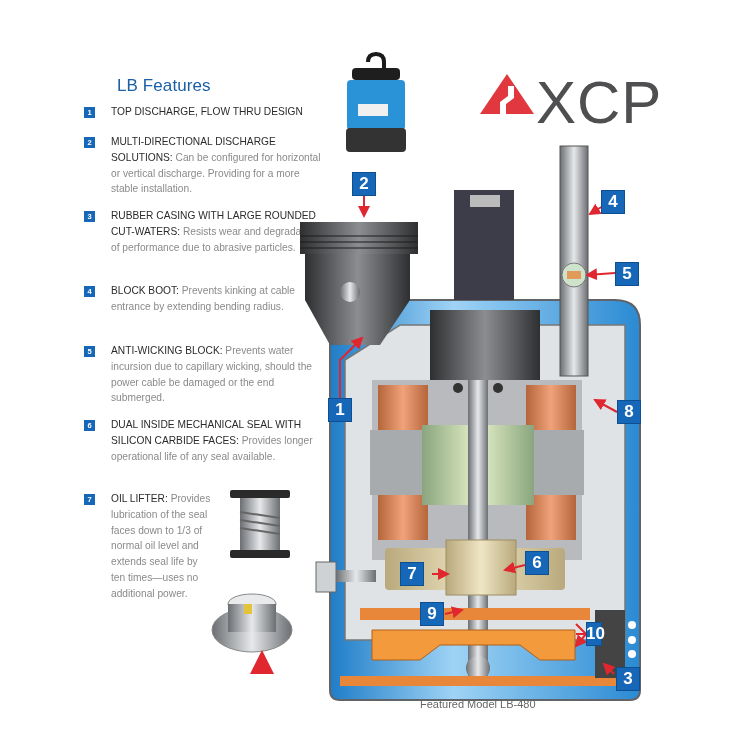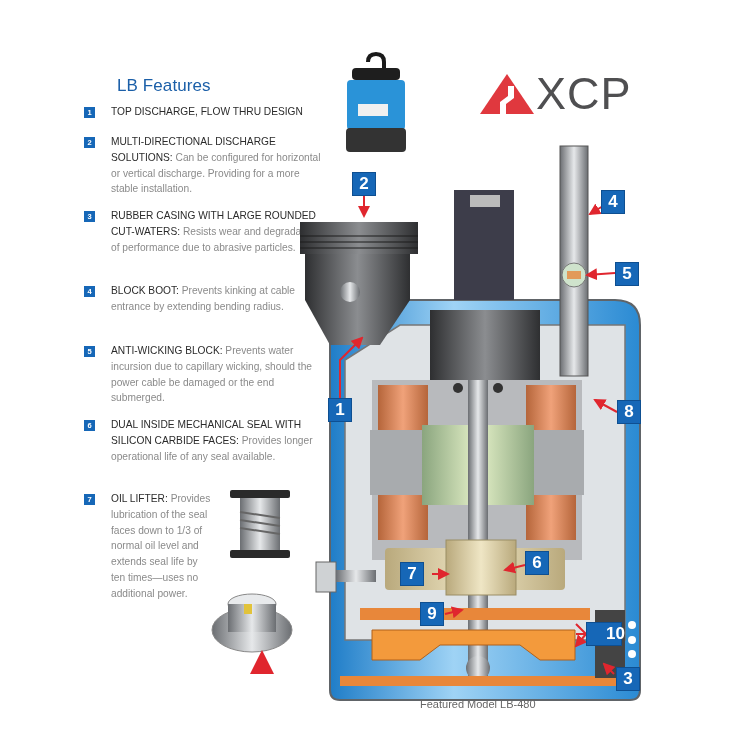--- a/index.html
+++ b/index.html
@@ -12,28 +12,28 @@
       color: #1b5fa8; letter-spacing: 0.1px; margin-left: 33px;
     }
     .feature { position: absolute; left: 84px; width: 240px; font-size: 10.2px; line-height: 15.8px; color: #8a8a8a; }
     .feature .badge {
       position: absolute; left: 0; top: 3px; width: 11px; height: 11px; background: #1667b7;
       color: #fff; font-size: 7.5px; font-weight: bold; text-align: center; line-height: 11px;
     }
     .feature .txt { margin-left: 27px; }
     .feature .head { color: #2b2b2b; }
     .logo { position: absolute; left: 478px; top: 72px; width: 170px; height: 60px; }
-    .logo .word { position: absolute; left: 58px; top: -4px; font-size: 45px; color: #4f4f51; font-weight: normal; letter-spacing: 1px; }
+    .logo .word { position: absolute; left: 58px; top: -4px; font-size: 60px; color: #4f4f51; font-weight: normal; letter-spacing: 1px; }
     .logo .tag { position: absolute; left: 2px; top: 42px; font-size: 8.5px; color: #e0383e; letter-spacing: 6.2px; }
     .caption { position: absolute; left: 420px; top: 698px; font-size: 11px; color: #666; }
     .callout {
       position: absolute; width: 24px; height: 24px; background: #1667b7; color: #fff;
       font-weight: bold; font-size: 17px; text-align: center; line-height: 24px; box-shadow: 0 0 0 1px #0e4f91 inset;
     }
-    .callout.wide { width: 16px; padding-left: 20px; }
+    .callout.wide { width: 16px; }
     svg.diagram { position: absolute; left: 0; top: 0; }
   </style>
 </head>
 <body>
 
 <div class="title">LB Features</div>
 
 <div class="feature" style="top:104px">
   <span class="badge">1</span>
   <div class="txt"><span class="head">TOP DISCHARGE, FLOW THRU DESIGN</span></div>

